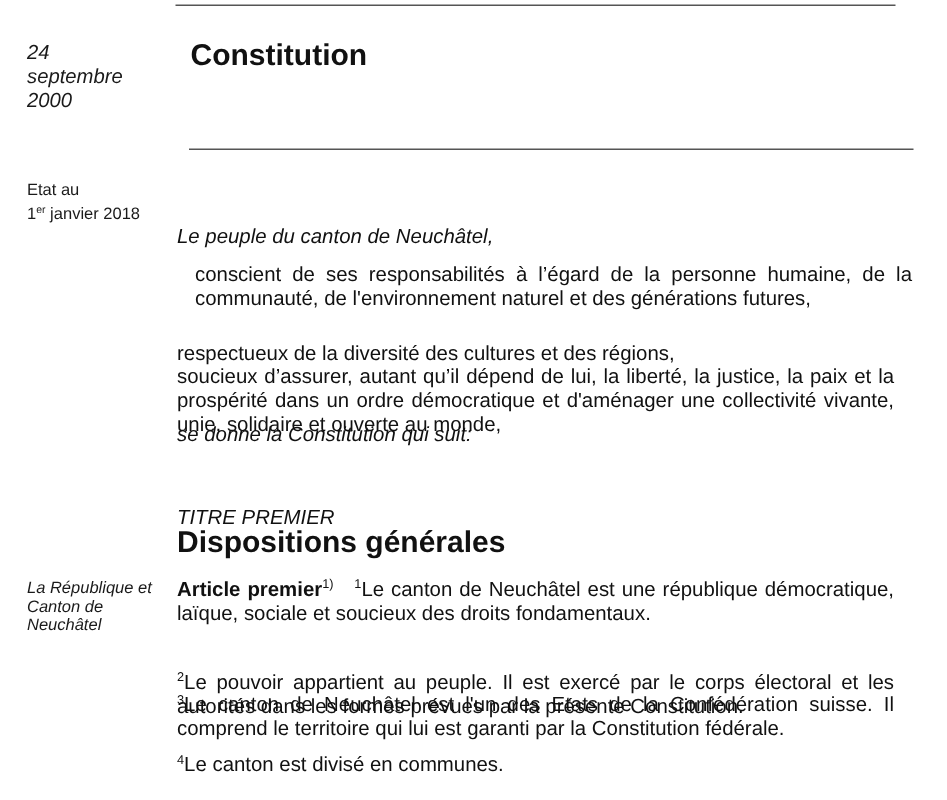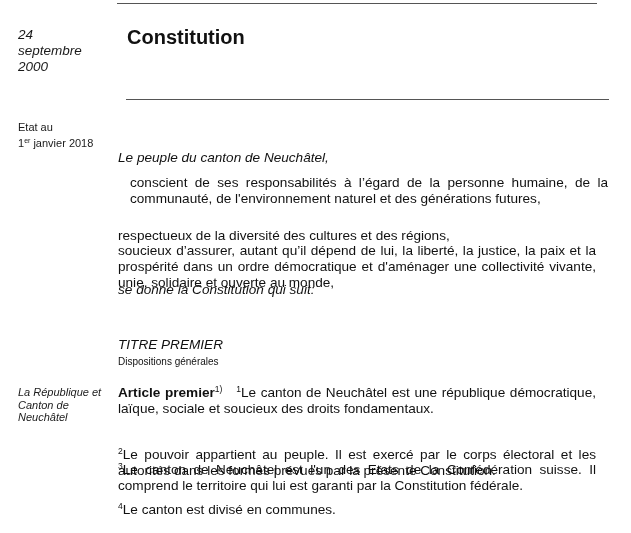--- a/index.html
+++ b/index.html
@@ -10,21 +10,21 @@
   .rule { position: absolute; height: 1px; background: #555555; }
   .abs { position: absolute; white-space: nowrap; }
   .date { left: 18px; top: 27px; font-size: 13.5px; line-height: 16px; color: #1a1a1a; font-style: italic; }
   .title { left: 127px; top: 27px; font-size: 20px; font-weight: bold; line-height: 21px; }
   .state { left: 18px; top: 121px; font-size: 11px; line-height: 13px; color: #1a1a1a; }
   .state sup { font-size: 7px; vertical-align: 4px; }
   .margin-note { left: 18px; top: 386px; font-size: 11px; line-height: 12.5px; color: #1a1a1a; font-style: italic; }
   .body-col { position: absolute; left: 118px; width: 478px; font-size: 13.6px; line-height: 16px; }
   .para { text-align: justify; text-align-last: left; }
   .italic { font-style: italic; }
-  .heading-bold { font-weight: normal; font-size: 10px; }
+  .heading-bold { font-weight: bold; font-size: 20px; }
   sup.sn { font-size: 8.5px; vertical-align: 5px; line-height: 0; }
 </style>
 </head>
 <body>
 
 <div class="rule" style="left:117px; top:3px; width:480px;"></div>
 
 <div class="abs date">
   <div>24</div>
   <div>septembre</div>

